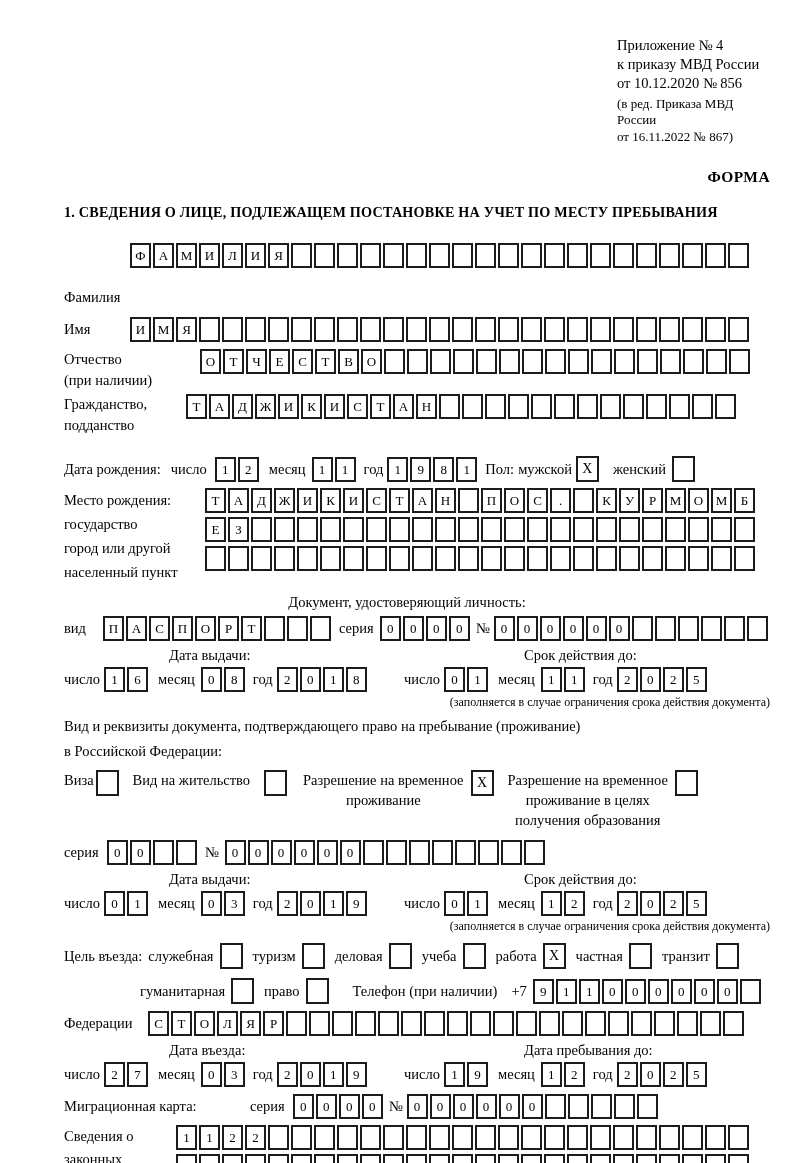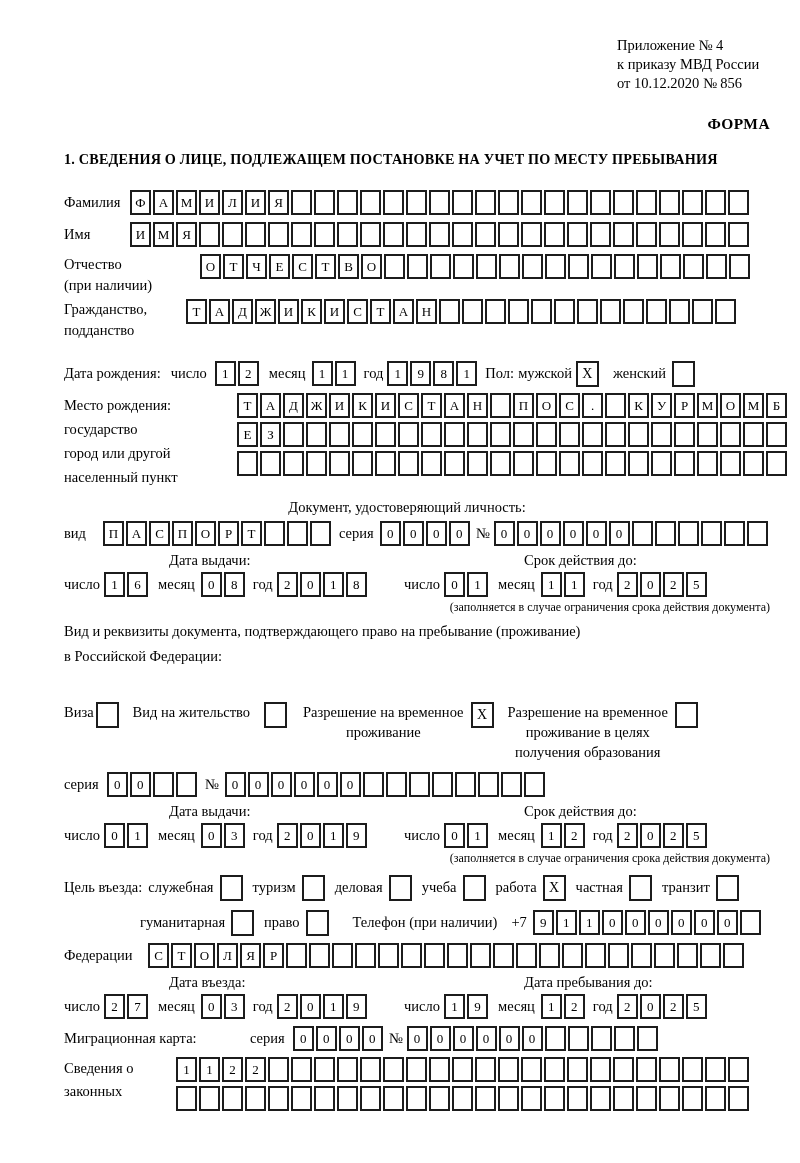--- a/index.html
+++ b/index.html
@@ -34,45 +34,49 @@
   .dcol-r{flex:1 1 auto;}
   .dhead{font-size:14.5px;margin-bottom:3px;}
   .dhead-l{padding-left:105px;}
   .dhead-r{padding-left:120px;}
   .dfields{display:flex;align-items:center;}
   .dfields .lbl{line-height:25px;}
   .note{font-size:12px;text-align:right;margin-top:3px;padding-right:0px;}
   .intro{font-size:14.5px;margin-top:6px;line-height:1.45;}
   
   .opts{display:flex;align-items:flex-start;margin-top:8px;}
-  .opt{display:flex;align-items:flex-start;margin-top:27px;}
+  .opt{display:flex;align-items:flex-start;}
   .opt-lines{font-size:14.5px;line-height:20px;text-align:center;}
   .opt .cbox{margin-left:7px;}
   
   .purp{display:flex;align-items:center;margin-top:9px;font-size:14.5px;flex-wrap:nowrap;}
   .purp .cbox{margin-left:6px;margin-right:10px;}
 </style>
 </head>
 <body>
 
 <div class="page">
 
   <div class="hdr">
     <div>Приложение № 4</div>
     <div>к приказу МВД России</div>
     <div>от 10.12.2020 № 856</div>
+    <div class="hdr-sub">
+      <div>(в ред. Приказа МВД России</div>
+      <div>от 16.11.2022 № 867)</div>
+    </div>
   </div>
 
   <div class="form-label">ФОРМА</div>
 
 
   <div class="sec-head">1. СВЕДЕНИЯ О ЛИЦЕ, ПОДЛЕЖАЩЕМ ПОСТАНОВКЕ НА УЧЕТ ПО МЕСТУ ПРЕБЫВАНИЯ</div>
 
   <div class="frow" style="margin-top:22px;">
-    <span class="lbl" style="flex-basis:66px;">Фамилия</span>
+    <span class="lbl" style="flex-basis:66px;margin-top:42px;">Фамилия</span>
     <span class="cells">
         <span class="cell">Ф</span>
         <span class="cell">А</span>
         <span class="cell">М</span>
         <span class="cell">И</span>
         <span class="cell">Л</span>
         <span class="cell">И</span>
         <span class="cell">Я</span>
         <span class="cell"></span>
         <span class="cell"></span>
@@ -215,21 +219,21 @@
         <span class="cell">8</span>
         <span class="cell">1</span>
       </span>
     <span class="lbl mr4">Пол:</span>
     <span class="lbl mr4">мужской</span>
     <span class="cbox mr14">X</span>
     <span class="lbl mr6">женский</span>
     <span class="cbox"></span>
   </div>
 
-  <div class="frow" style="margin-top:6px;gap:32px;">
+  <div class="frow" style="margin-top:6px;">
     <span class="stack" style="flex:0 0 141px;">
       <span class="lbl-sm" style="line-height:24px;">Место рождения:</span>
       <span class="lbl-sm" style="line-height:24px;">государство</span>
       <span class="lbl-sm" style="line-height:24px;">город или другой</span>
       <span class="lbl-sm" style="line-height:24px;">населенный пункт</span>
     </span>
     <span class="stack">
       <span class="cells mrow" style="margin-top:0;">
           <span class="cell">Т</span>
           <span class="cell">А</span>

